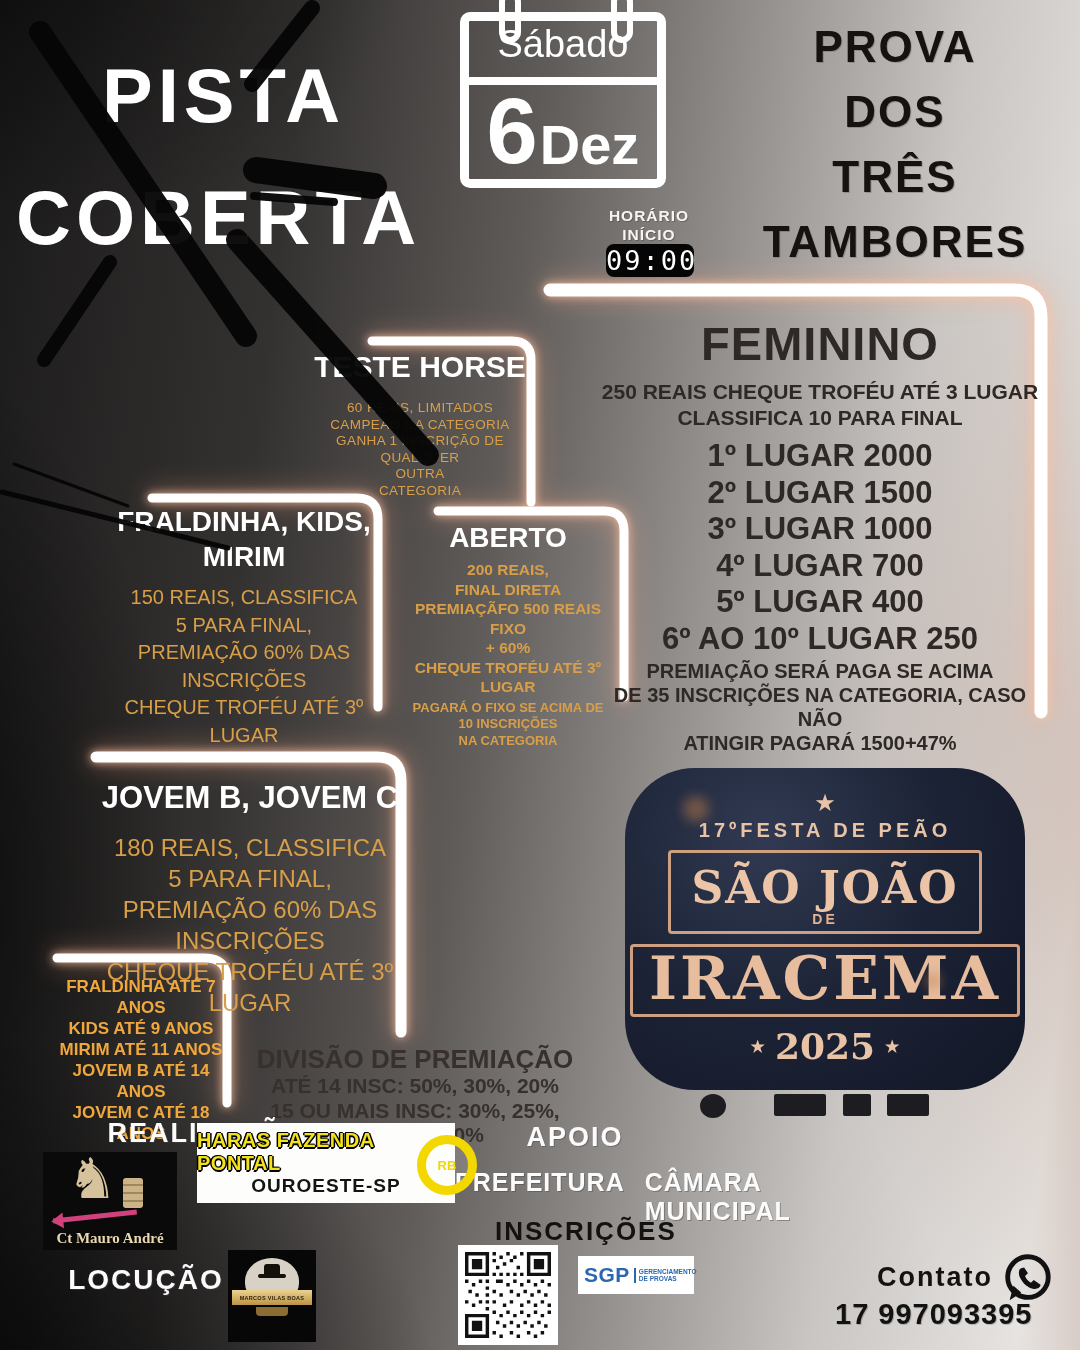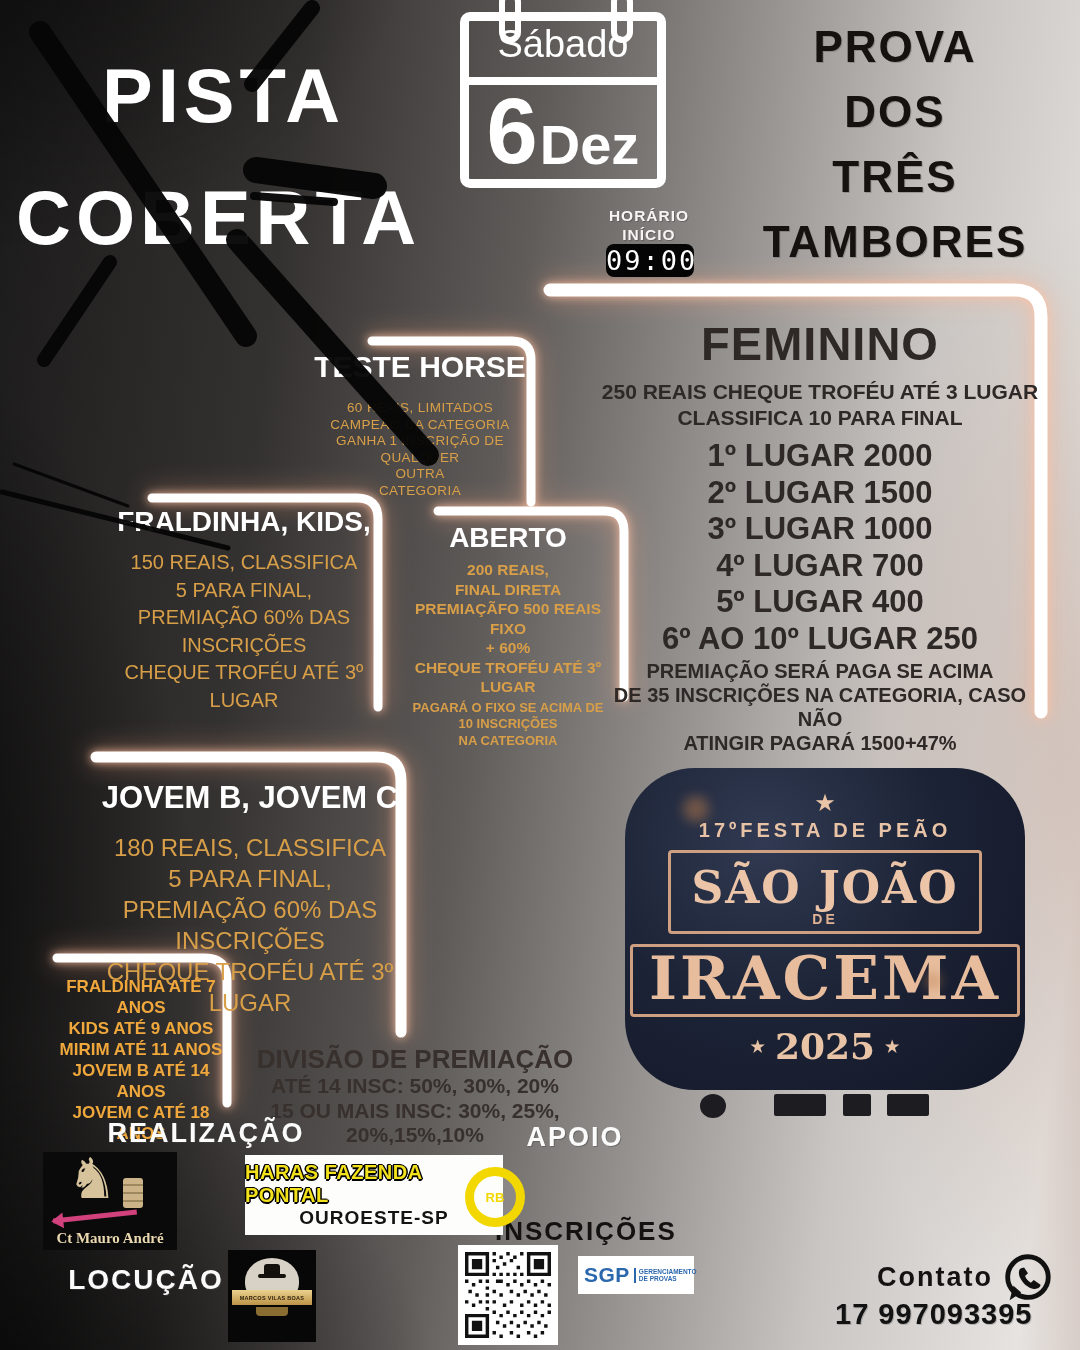--- a/index.html
+++ b/index.html
@@ -141,20 +141,21 @@
       <div class="ln">CAMPEÃO DA CATEGORIA</div>
       <div class="ln">GANHA 1 INSCRIÇÃO  DE QUALQUER</div>
       <div class="ln">OUTRA</div>
       <div class="ln">CATEGORIA</div>
     </div>
   </div>
 
   <div class="abs ctr frald" style="left:112px;top:504px;width:264px;z-index:3;">
     <div class="sec-title">
       <div>FRALDINHA, KIDS,</div>
+      <div>MIRIM</div>
     </div>
     <div class="lines orange">
       <div class="ln">150 REAIS, CLASSIFICA</div>
       <div class="ln">5 PARA FINAL,</div>
       <div class="ln">PREMIAÇÃO 60% DAS INSCRIÇÕES</div>
       <div class="ln">CHEQUE TROFÉU ATÉ 3º LUGAR</div>
     </div>
   </div>
 
   <div class="abs ctr aberto" style="left:402px;top:522px;width:212px;z-index:3;">
@@ -237,31 +238,35 @@
 
   <div class="abs remnant" style="left:700px;top:1094px;z-index:3;">
     <span style="width:26px;height:24px;border-radius:50%;"></span>
     <span style="width:52px;height:22px;margin-left:44px;border-radius:2px;"></span>
     <span style="width:28px;height:22px;margin-left:12px;border-radius:2px;"></span>
     <span style="width:42px;height:22px;margin-left:12px;border-radius:2px;"></span>
   </div>
 
   <div class="abs grunge-w ctr" style="left:106px;top:1118px;width:200px;font-size:27px;z-index:3;">REALIZAÇÃO</div>
   <div class="abs grunge-w ctr" style="left:500px;top:1122px;width:150px;font-size:27px;z-index:3;">APOIO</div>
+  <div class="abs" style="left:455px;top:1168px;width:420px;display:flex;gap:20px;z-index:3;">
+    <span class="grunge-w" style="font-size:25px;letter-spacing:1px;">PREFEITURA</span>
+    <span class="grunge-w" style="font-size:25px;letter-spacing:1px;">CÂMARA MUNICIPAL</span>
+  </div>
   <div class="abs grunge-b ctr" style="left:495px;top:1216px;width:170px;font-size:26px;z-index:3;">INSCRIÇÕES</div>
   <div class="abs grunge-w ctr" style="left:66px;top:1264px;width:160px;font-size:28px;z-index:3;">LOCUÇÃO</div>
 
   <div class="abs ctm" style="left:43px;top:1152px;z-index:3;">
     <span class="knight">♞</span>
     <span class="barrel"></span>
     <span class="arrow"></span>
     <div class="ctm-label">Ct Mauro André</div>
   </div>
 
-  <div class="abs haras" style="left:197px;top:1155px;z-index:3;margin-left:48px;">
+  <div class="abs haras" style="left:197px;top:1123px;z-index:3;">
     <div class="l1">HARAS FAZENDA PONTAL</div>
     <div class="l2">OUROESTE-SP</div>
     <div class="crb">RB</div>
   </div>
 
   <div class="abs marcos" style="left:228px;top:1250px;z-index:3;">
     <div class="circ"></div>
     <div class="hatt"></div>
     <div class="hatb"></div>
     <div class="ribbon">MARCOS VILAS BOAS</div>

